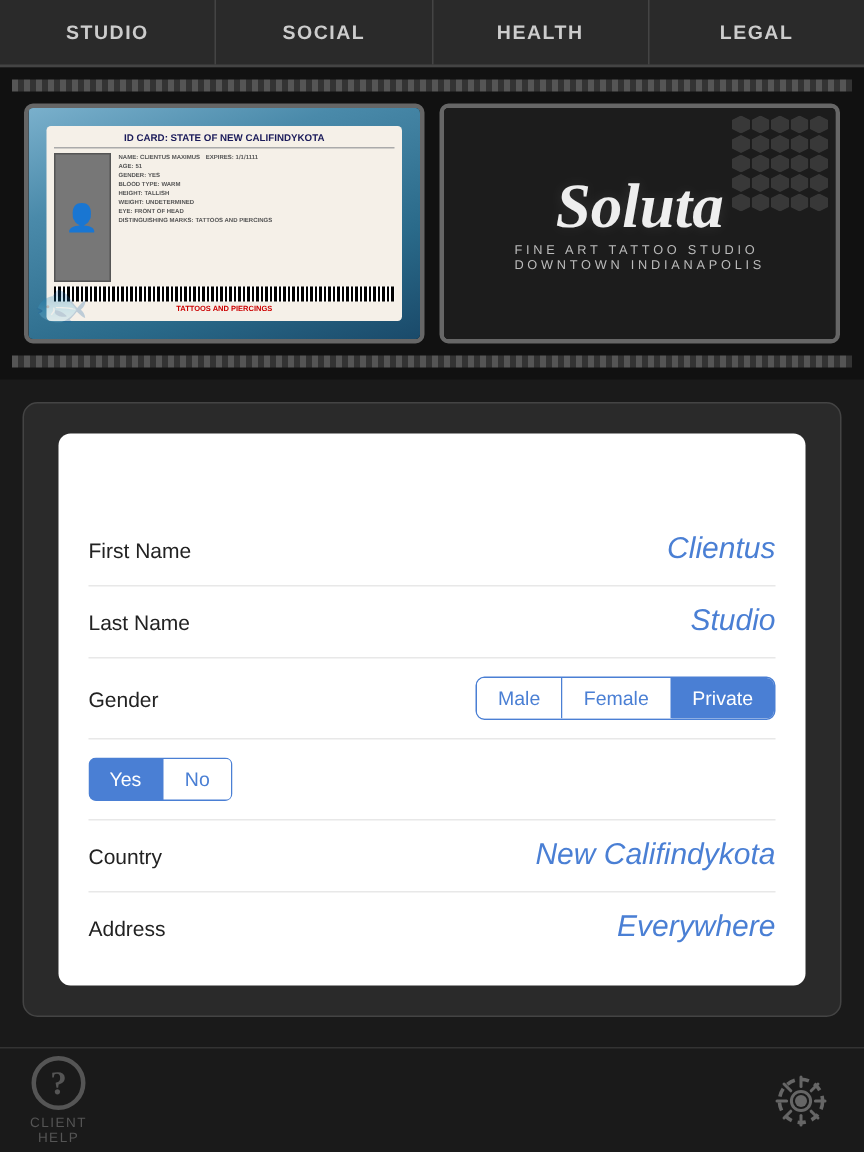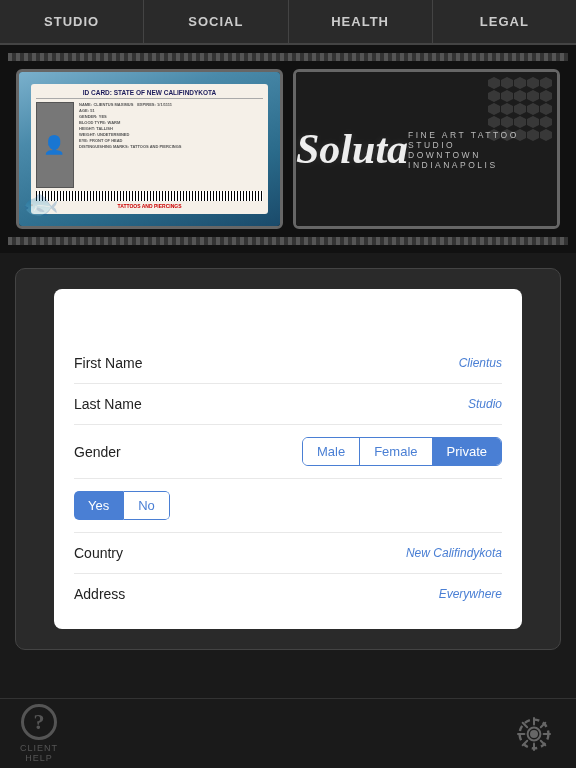--- a/index.html
+++ b/index.html
@@ -37,21 +37,21 @@
     }
 
     .nav-item:last-child { border-right: none; }
     .nav-item.active { color: #fff; background: #333; }
 
     
     #form-area {
       background: #2a2a2a;
       margin: 15px;
       border-radius: 10px;
-      padding: 20px 38px;
+      padding: 20px 23px;
       border: 1px solid #444;
     }
 
     .form-title {
       text-align: center;
       font-size: 18px;
       color: #fff;
       margin-bottom: 18px;
       font-family: 'Georgia', serif;
     }
@@ -66,21 +66,21 @@
     .form-row:last-child { border-bottom: none; }
 
     .form-label {
       font-size: 14px;
       color: #222;
       flex: 1;
       font-weight: 500;
     }
 
     .form-value {
-      font-size: 12px;
+      font-size: 20px;
       color: #4a7fd4;
       font-style: italic;
     }
 
     
     .btn-group {
       display: flex;
       gap: 0;
       border: 1px solid #4a7fd4;
       border-radius: 6px;
@@ -284,21 +284,21 @@
       font-weight: bold;
       margin-top: 2px;
     }
 
     
     .studio-wrap {
       background: #1c1c1c;
       width: 100%;
       height: 100%;
       display: flex;
-      flex-direction: row;
+      flex-direction: column;
       align-items: center;
       justify-content: center;
       position: relative;
       overflow: hidden;
     }
 
     .studio-logo-text {
       font-size: 42px;
       font-weight: 900;
       color: #eee;

